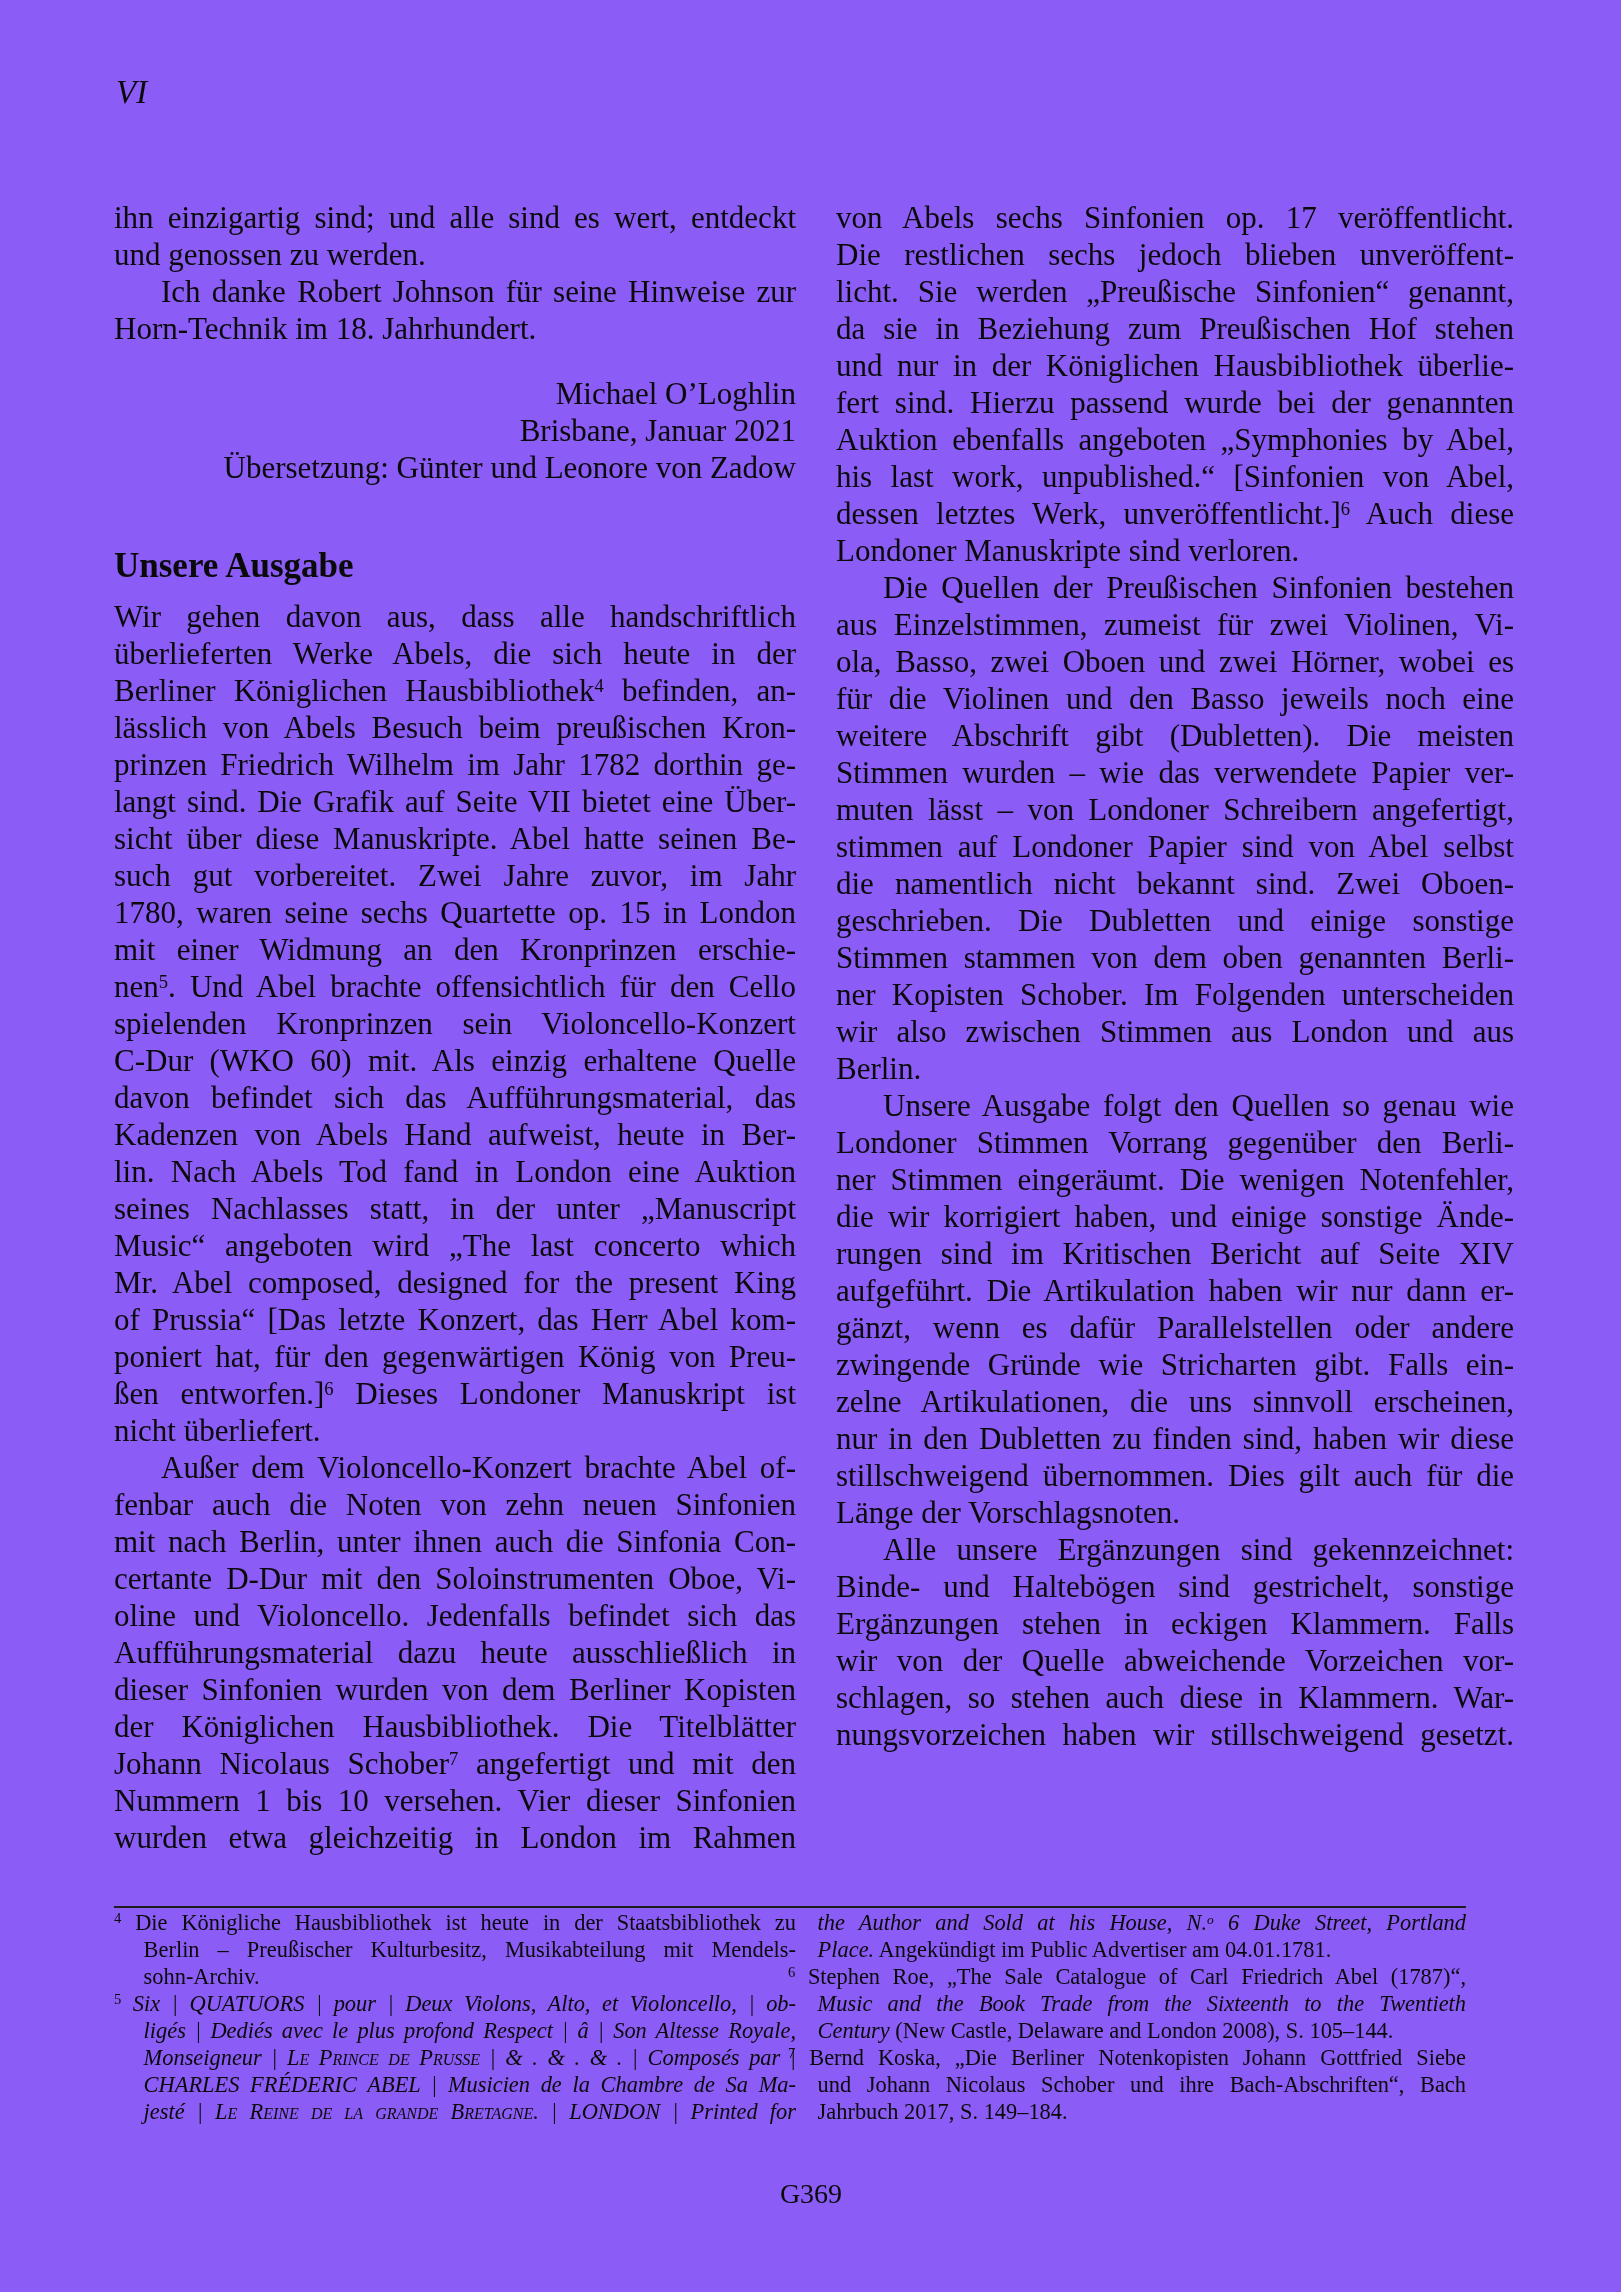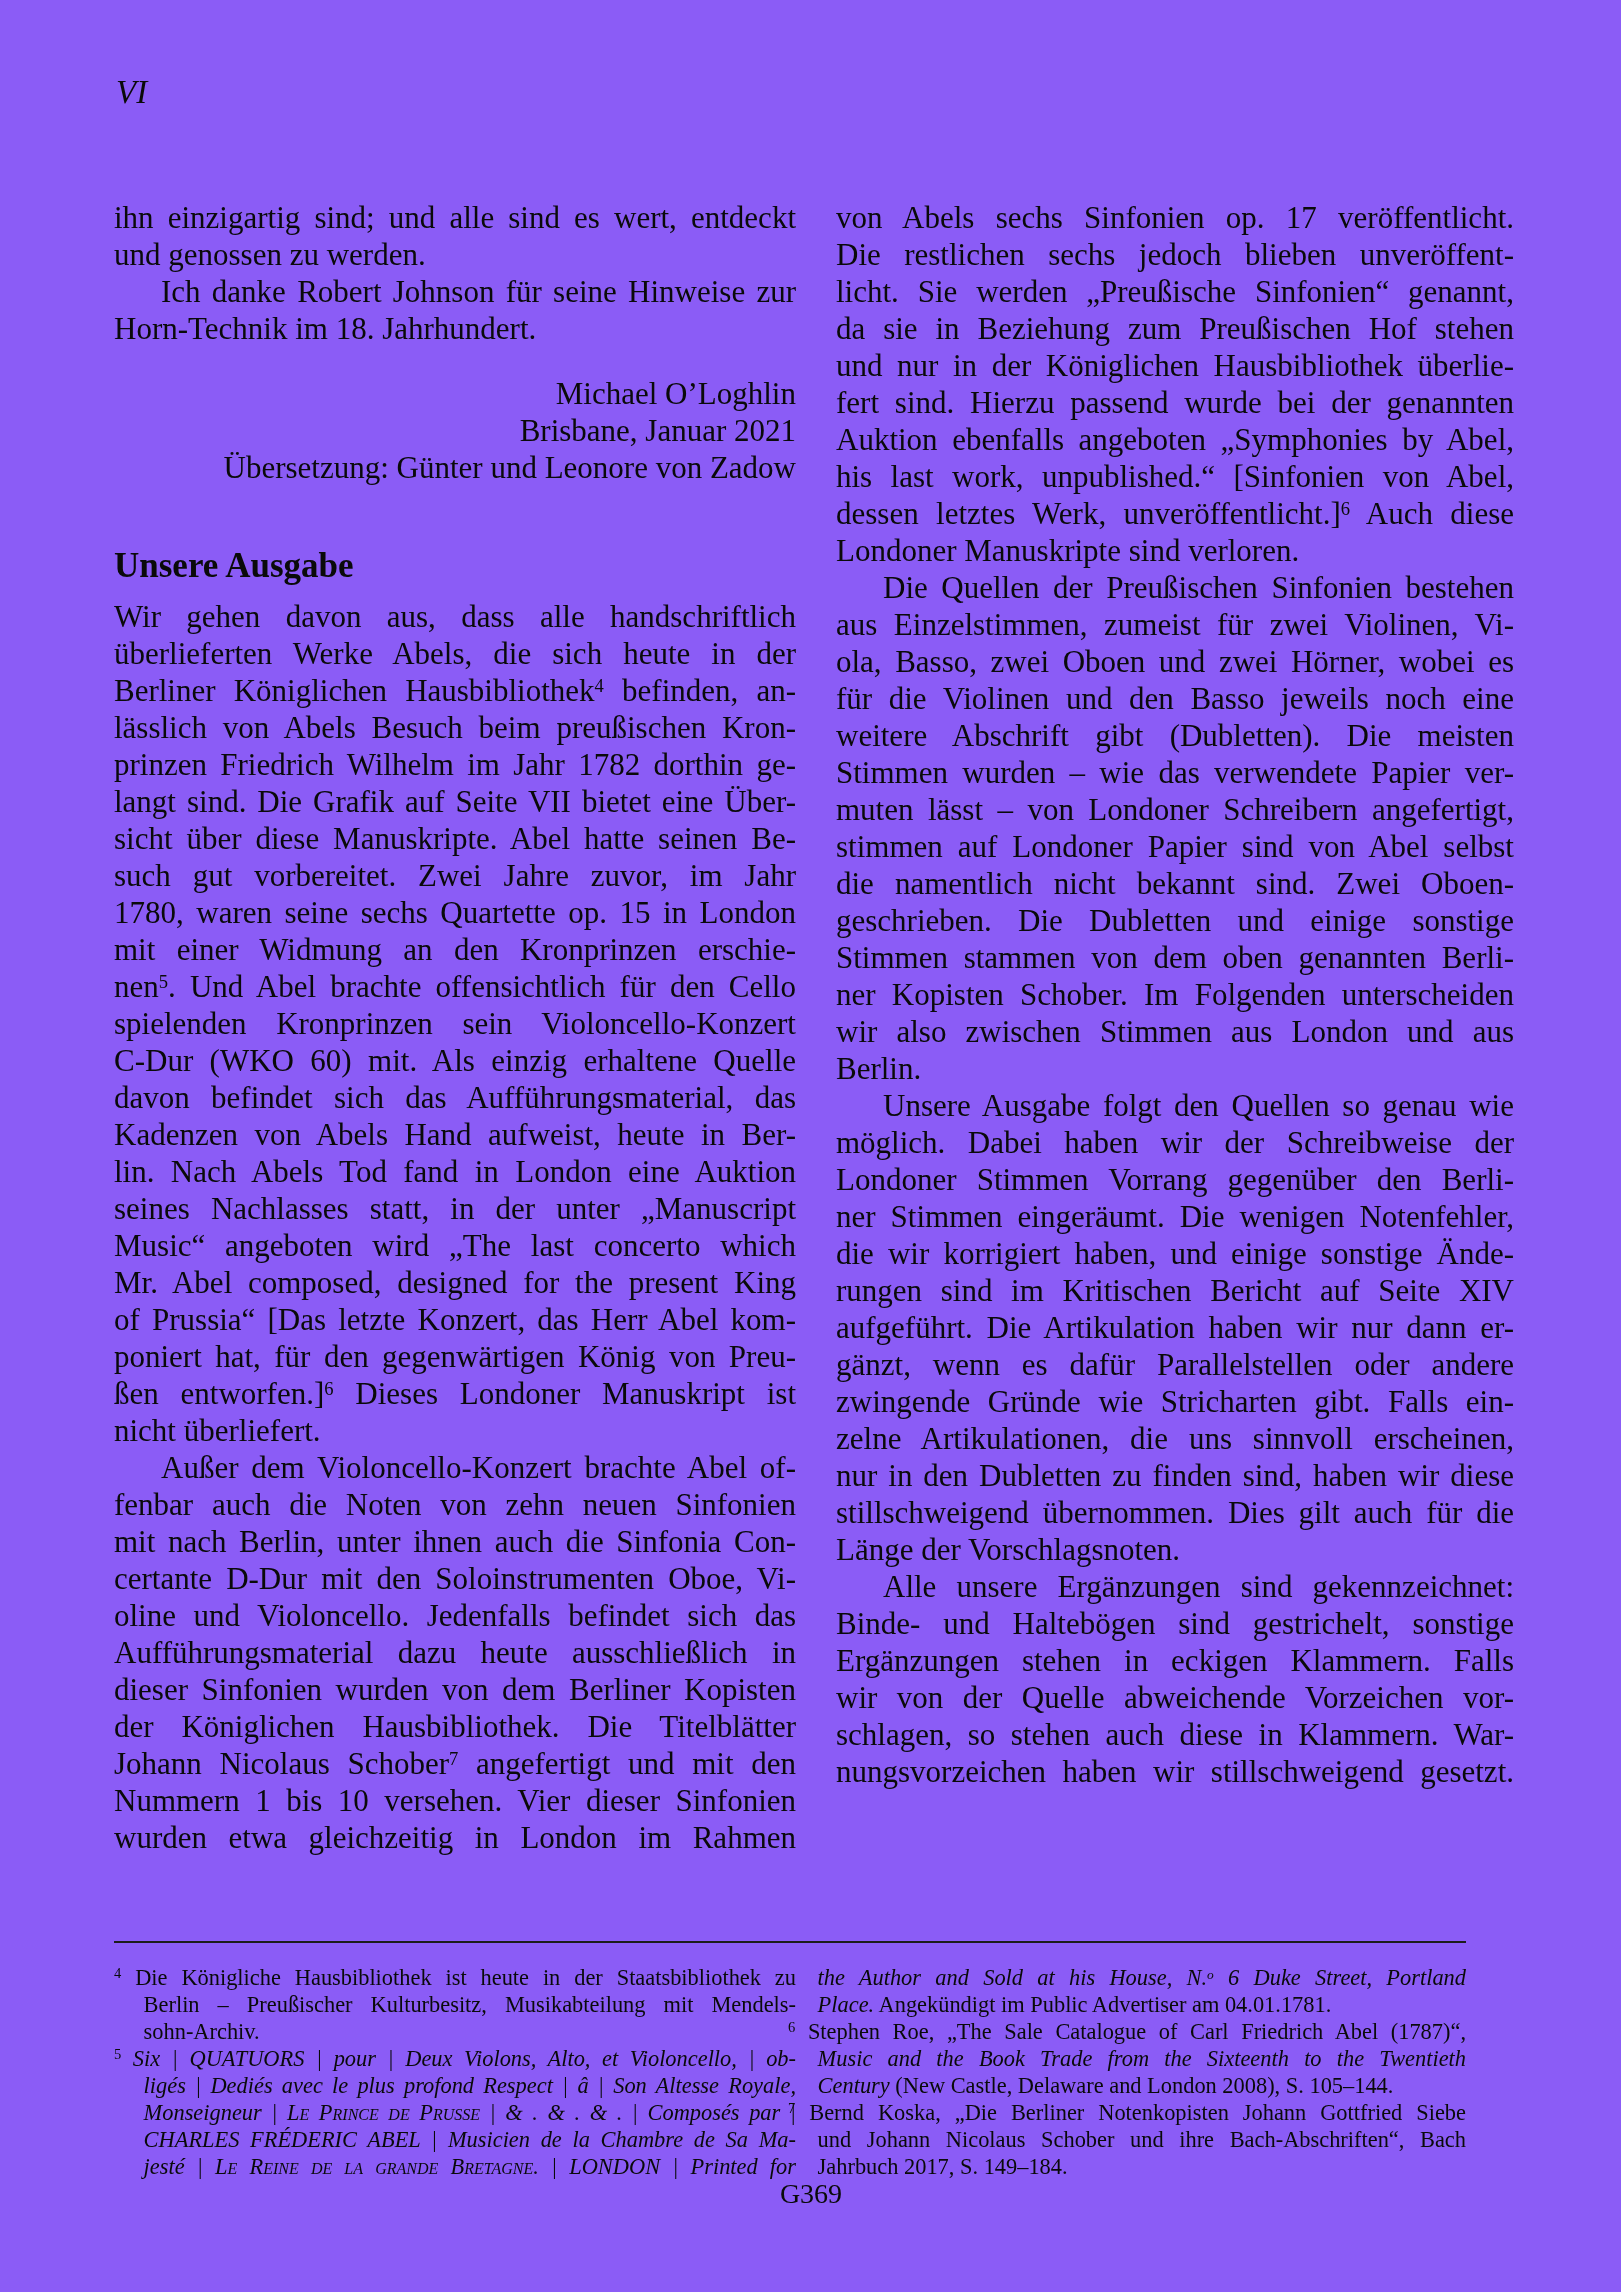--- a/index.html
+++ b/index.html
@@ -26,22 +26,22 @@
   .signature .line{text-align:right;text-align-last:right;}
   .heading{
     font-size:35px;font-weight:bold;line-height:41px;
     margin:59px 0 11.6px 0;text-align:left;text-align-last:left;
   }
   sup{font-size:0.60em;line-height:0;position:relative;vertical-align:baseline;top:-0.48em;}
   .sc{font-variant:small-caps;}
   .footnotes{
     position:absolute;top:1906px;width:682px;
     border-top:2.7px solid #1c1c1c;
-    padding-top:21px;
-    font-size:22.4px;line-height:27px;margin-top:35px;
+    padding-top:1px;
+    font-size:22.4px;line-height:27px;
   }
   .footnotes.fl{left:114px;}
   .footnotes.fr{left:788px;width:678px;}
   .fn{position:relative;padding-left:29.6px;}
   .fn .line.fnfirst{text-indent:-29.6px;}
   sup.mk{font-size:0.65em;}
   .plate{
     position:absolute;top:2178px;left:0;width:1622px;
     text-align:center;font-size:28px;line-height:32px;
   }
@@ -137,21 +137,20 @@
           <div class="line">stimmen auf Londoner Papier sind von Abel selbst</div>
           <div class="line">die namentlich nicht bekannt sind. Zwei Oboen-</div>
           <div class="line">geschrieben. Die Dubletten und einige sonstige</div>
           <div class="line">Stimmen stammen von dem oben genannten Berli-</div>
           <div class="line">ner Kopisten Schober. Im Folgenden unterscheiden</div>
           <div class="line">wir also zwischen Stimmen aus London und aus</div>
           <div class="line last">Berlin.</div>
         </div>
         <div class="para">
           <div class="line indent">Unsere Ausgabe folgt den Quellen so genau wie</div>
-          <div class="line">möglich. Dabei haben wir der Schreibweise der</div>
           <div class="line">Londoner Stimmen Vorrang gegenüber den Berli-</div>
           <div class="line">ner Stimmen eingeräumt. Die wenigen Notenfehler,</div>
           <div class="line">die wir korrigiert haben, und einige sonstige Ände-</div>
           <div class="line">rungen sind im Kritischen Bericht auf Seite XIV</div>
           <div class="line">aufgeführt. Die Artikulation haben wir nur dann er-</div>
           <div class="line">gänzt, wenn es dafür Parallelstellen oder andere</div>
           <div class="line">zwingende Gründe wie Stricharten gibt. Falls ein-</div>
           <div class="line">zelne Artikulationen, die uns sinnvoll erscheinen,</div>
           <div class="line">nur in den Dubletten zu finden sind, haben wir diese</div>
           <div class="line">stillschweigend übernommen. Dies gilt auch für die</div>

